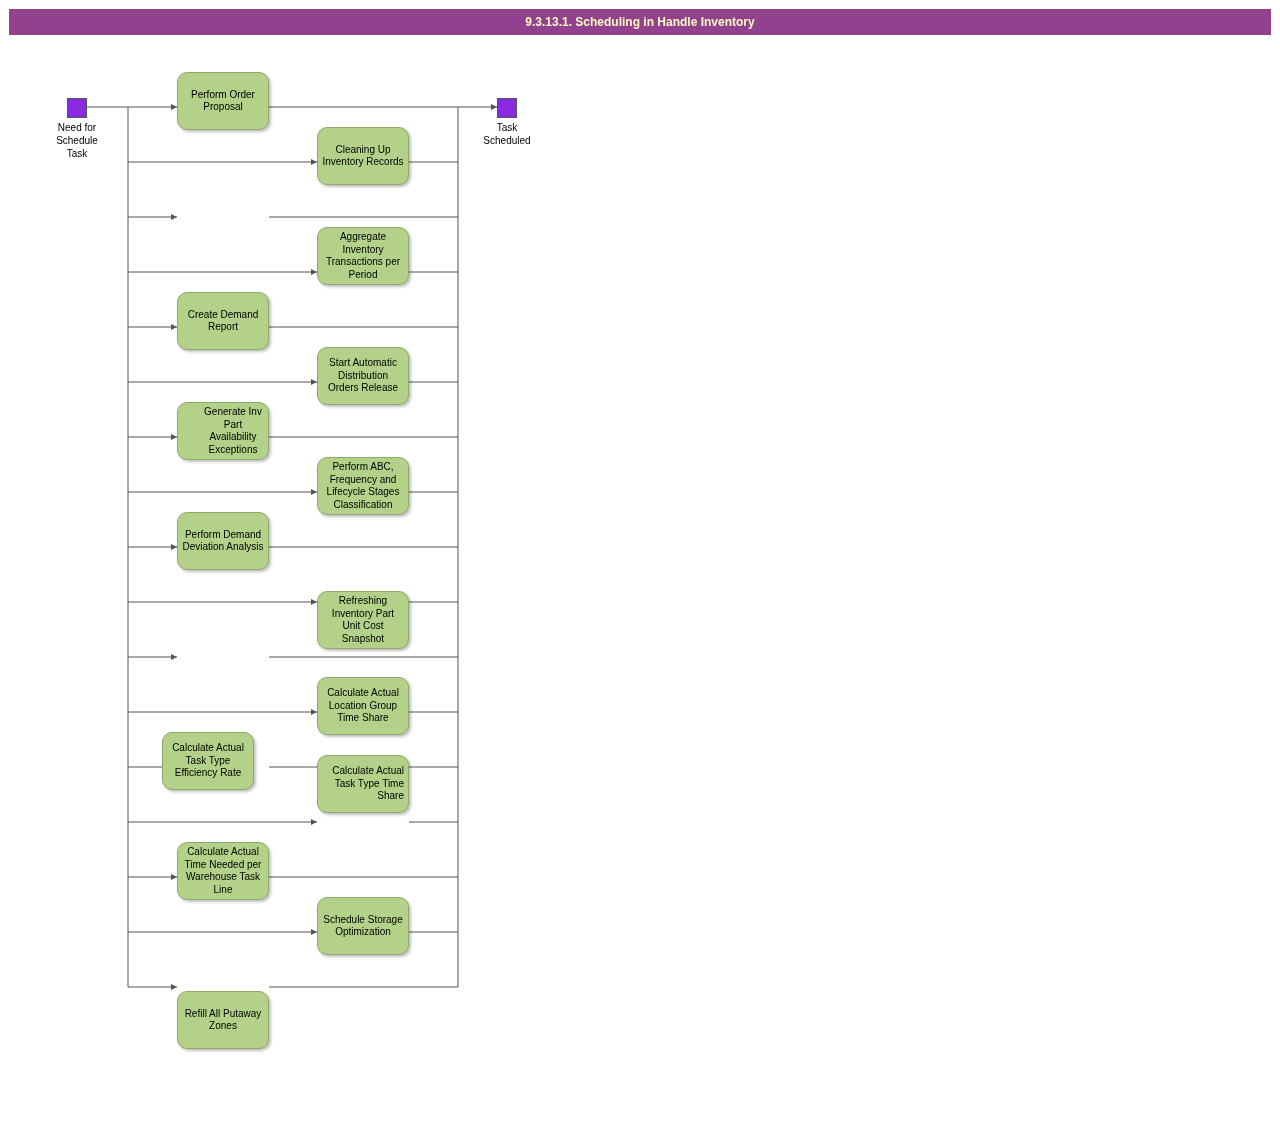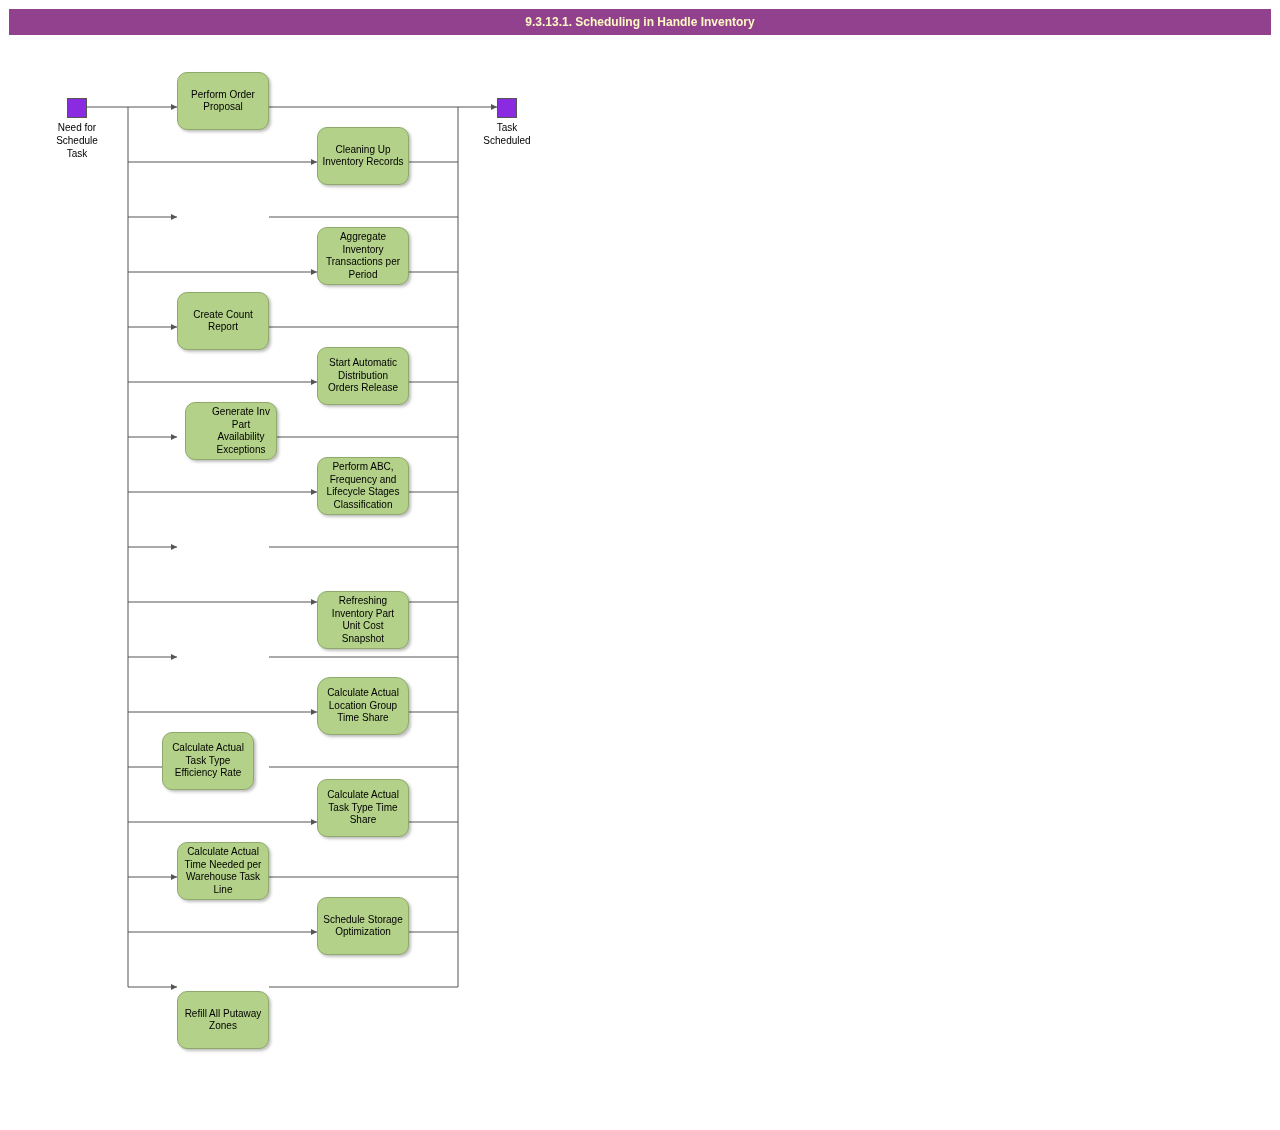--- a/index.html
+++ b/index.html
@@ -121,25 +121,26 @@
 
   <div class="event-box" style="left:67px; top:63px;"></div>
   <div class="event-label" style="left:47px; top:86px; width:60px;">Need for<br>Schedule<br>Task</div>
 
   <div class="event-box" style="left:497px; top:63px;"></div>
   <div class="event-label" style="left:477px; top:86px; width:60px;">Task<br>Scheduled</div>
 
   <div class="task" style="left:177px; top:37px;">Perform Order Proposal</div>
   <div class="task" style="left:317px; top:92px;">Cleaning Up Inventory Records</div>
   <div class="task" style="left:317px; top:192px;">Aggregate Inventory Transactions per Period</div>
-  <div class="task" style="left:177px; top:257px;">Create Count Report</div>
+  <div class="task" style="left:177px; top:257px;">Create Demand Report</div>
   <div class="task" style="left:317px; top:312px;">Start Automatic Distribution Orders Release</div>
-  <div class="task" style="left:185px; top:367px;padding-left:24px;">Generate Inv Part Availability Exceptions</div>
+  <div class="task" style="left:177px; top:367px;padding-left:24px;">Generate Inv Part Availability Exceptions</div>
   <div class="task" style="left:317px; top:422px;">Perform ABC, Frequency and Lifecycle Stages Classification</div>
+  <div class="task" style="left:177px; top:477px;">Perform Demand Deviation Analysis</div>
   <div class="task" style="left:317px; top:532px;margin-top:24px;">Refreshing Inventory Part Unit Cost Snapshot</div>
-  <div class="task" style="left:317px; top:642px;border-radius:13px;">Calculate Actual Location Group Time Share</div>
+  <div class="task" style="left:317px; top:642px;">Calculate Actual Location Group Time Share</div>
   <div class="task" style="left:162px; top:697px;">Calculate Actual Task Type Efficiency Rate</div>
-  <div class="task" style="left:317px; top:744px;">Calculate Actual Task Type Time Share</div>
+  <div class="task" style="left:317px; top:720px;text-align:right;">Calculate Actual Task Type Time Share</div>
   <div class="task" style="left:177px; top:807px;">Calculate Actual Time Needed per Warehouse Task Line</div>
   <div class="task" style="left:317px; top:862px;">Schedule Storage Optimization</div>
   <div class="task" style="left:177px; top:917px;margin-top:39px;">Refill All Putaway Zones</div>
 
 </div>
 
 </body></html>

